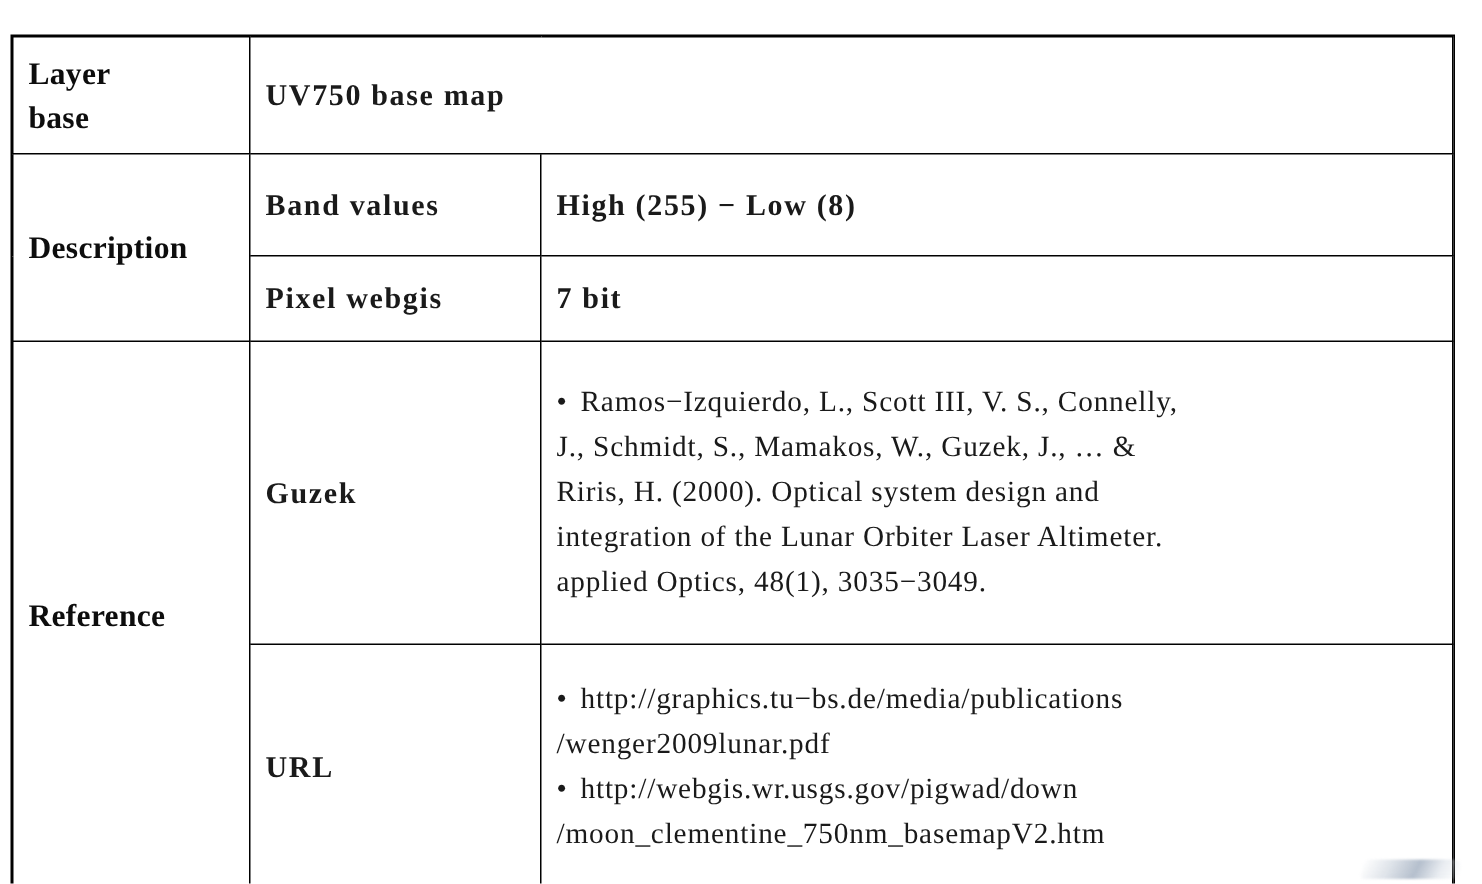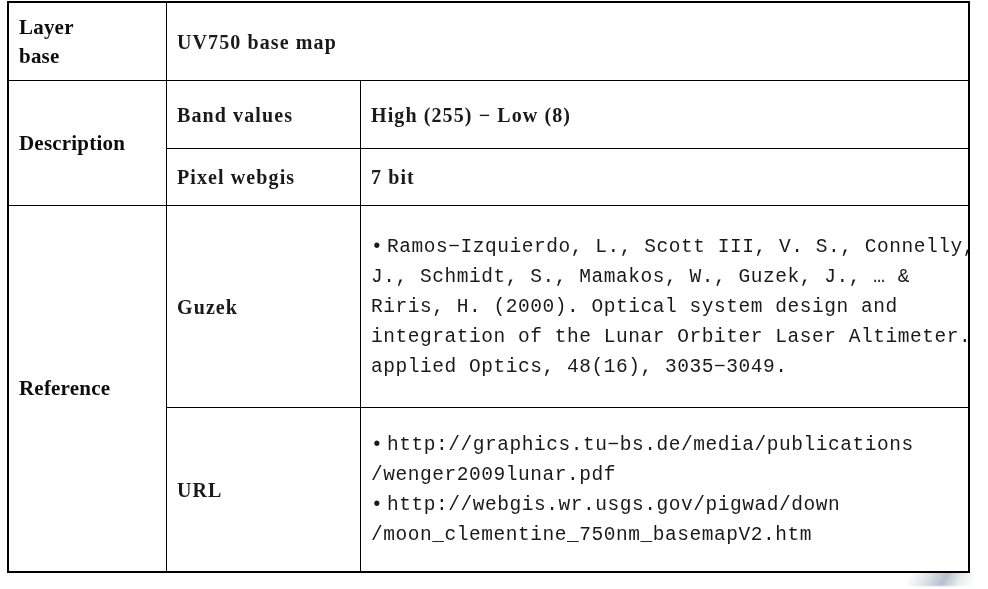--- a/index.html
+++ b/index.html
@@ -14,21 +14,21 @@
     overflow: hidden;
     position: relative;
     font-family: "Liberation Serif", "DejaVu Serif", serif;
     color: #111111;
     -webkit-font-smoothing: antialiased;
   }
 
   #table-wrap {
     position: absolute;
     left: 8px;
-    top: 2px;
+    top: 24px;
     width: 960px;
     height: 408px;
   }
 
   table.meta {
     border-collapse: collapse;
     table-layout: fixed;
     width: 960px;
     height: 569px;
     background: #ffffff;
@@ -81,21 +81,20 @@
     font-weight: 400;
     font-size: 19.5px;
     line-height: 30px;
     letter-spacing: 0.55px;
     color: #1a1a1a;
     padding: 0 12px 0 12px;
   }
   .textblock .line {
     display: block;
     white-space: pre;
-    font-family: Liberation Mono, monospace;
   }
   .textblock .bullet {
     display: inline-block;
     width: 16px;
   }
   .textblock .bullet::before {
     content: "\2022";
   }
 
   .cell-pad-top { vertical-align: middle; }
@@ -151,21 +150,21 @@
       </tr>
 
       <tr style="height:202px;">
         <td class="rowlabel" rowspan="2">Reference</td>
         <td class="sublabel">Guzek</td>
         <td class="textblock cell-pad-top">
             <span class="line"><span class="bullet"></span>Ramos−Izquierdo, L., Scott III, V. S., Connelly,</span>
             <span class="line">J., Schmidt, S., Mamakos, W., Guzek, J., … &amp;</span>
             <span class="line">Riris, H. (2000). Optical system design and</span>
             <span class="line">integration of the Lunar Orbiter Laser Altimeter.</span>
-            <span class="line">applied Optics, 48(16), 3035−3049.</span>
+            <span class="line">applied Optics, 48(1), 3035−3049.</span>
           </td>
       </tr>
 
       <tr style="height:164px;">
         <td class="sublabel">URL</td>
         <td class="textblock cell-pad-top">
             <span class="line"><span class="bullet"></span>http://graphics.tu−bs.de/media/publications</span>
             <span class="line">/wenger2009lunar.pdf</span>
             <span class="line"><span class="bullet"></span>http://webgis.wr.usgs.gov/pigwad/down</span>
             <span class="line">/moon_clementine_750nm_basemapV2.htm</span>

